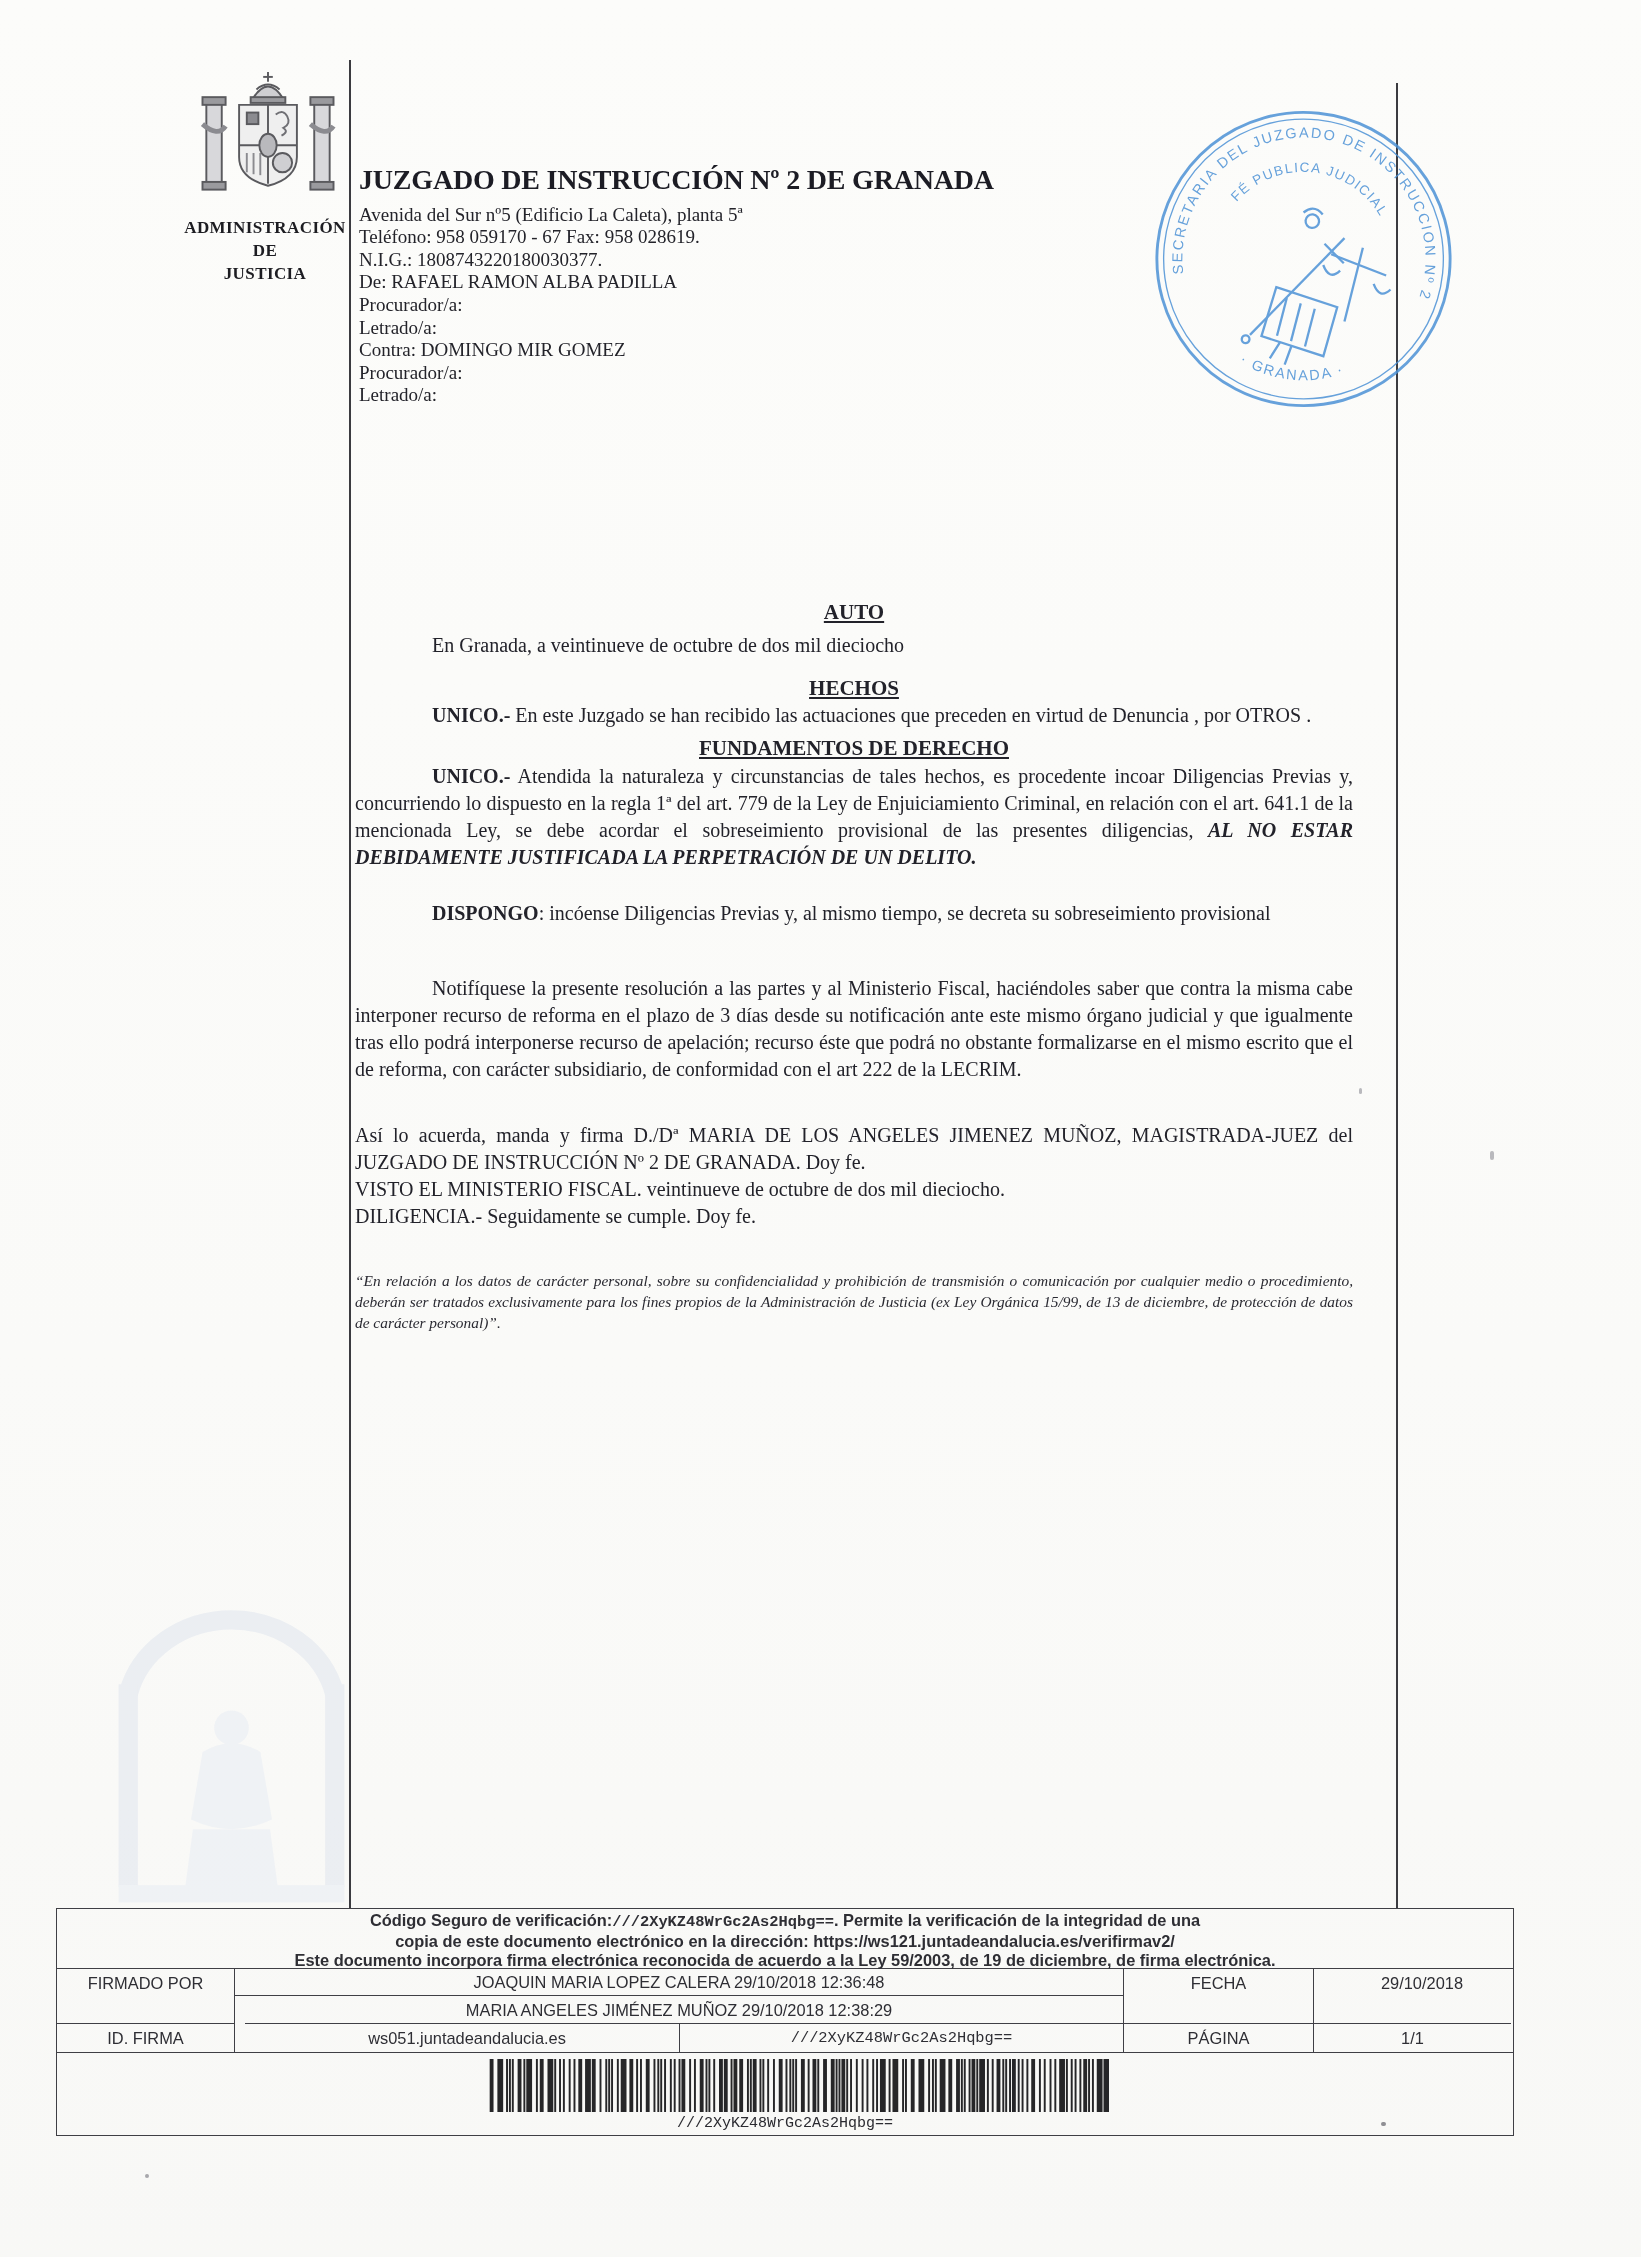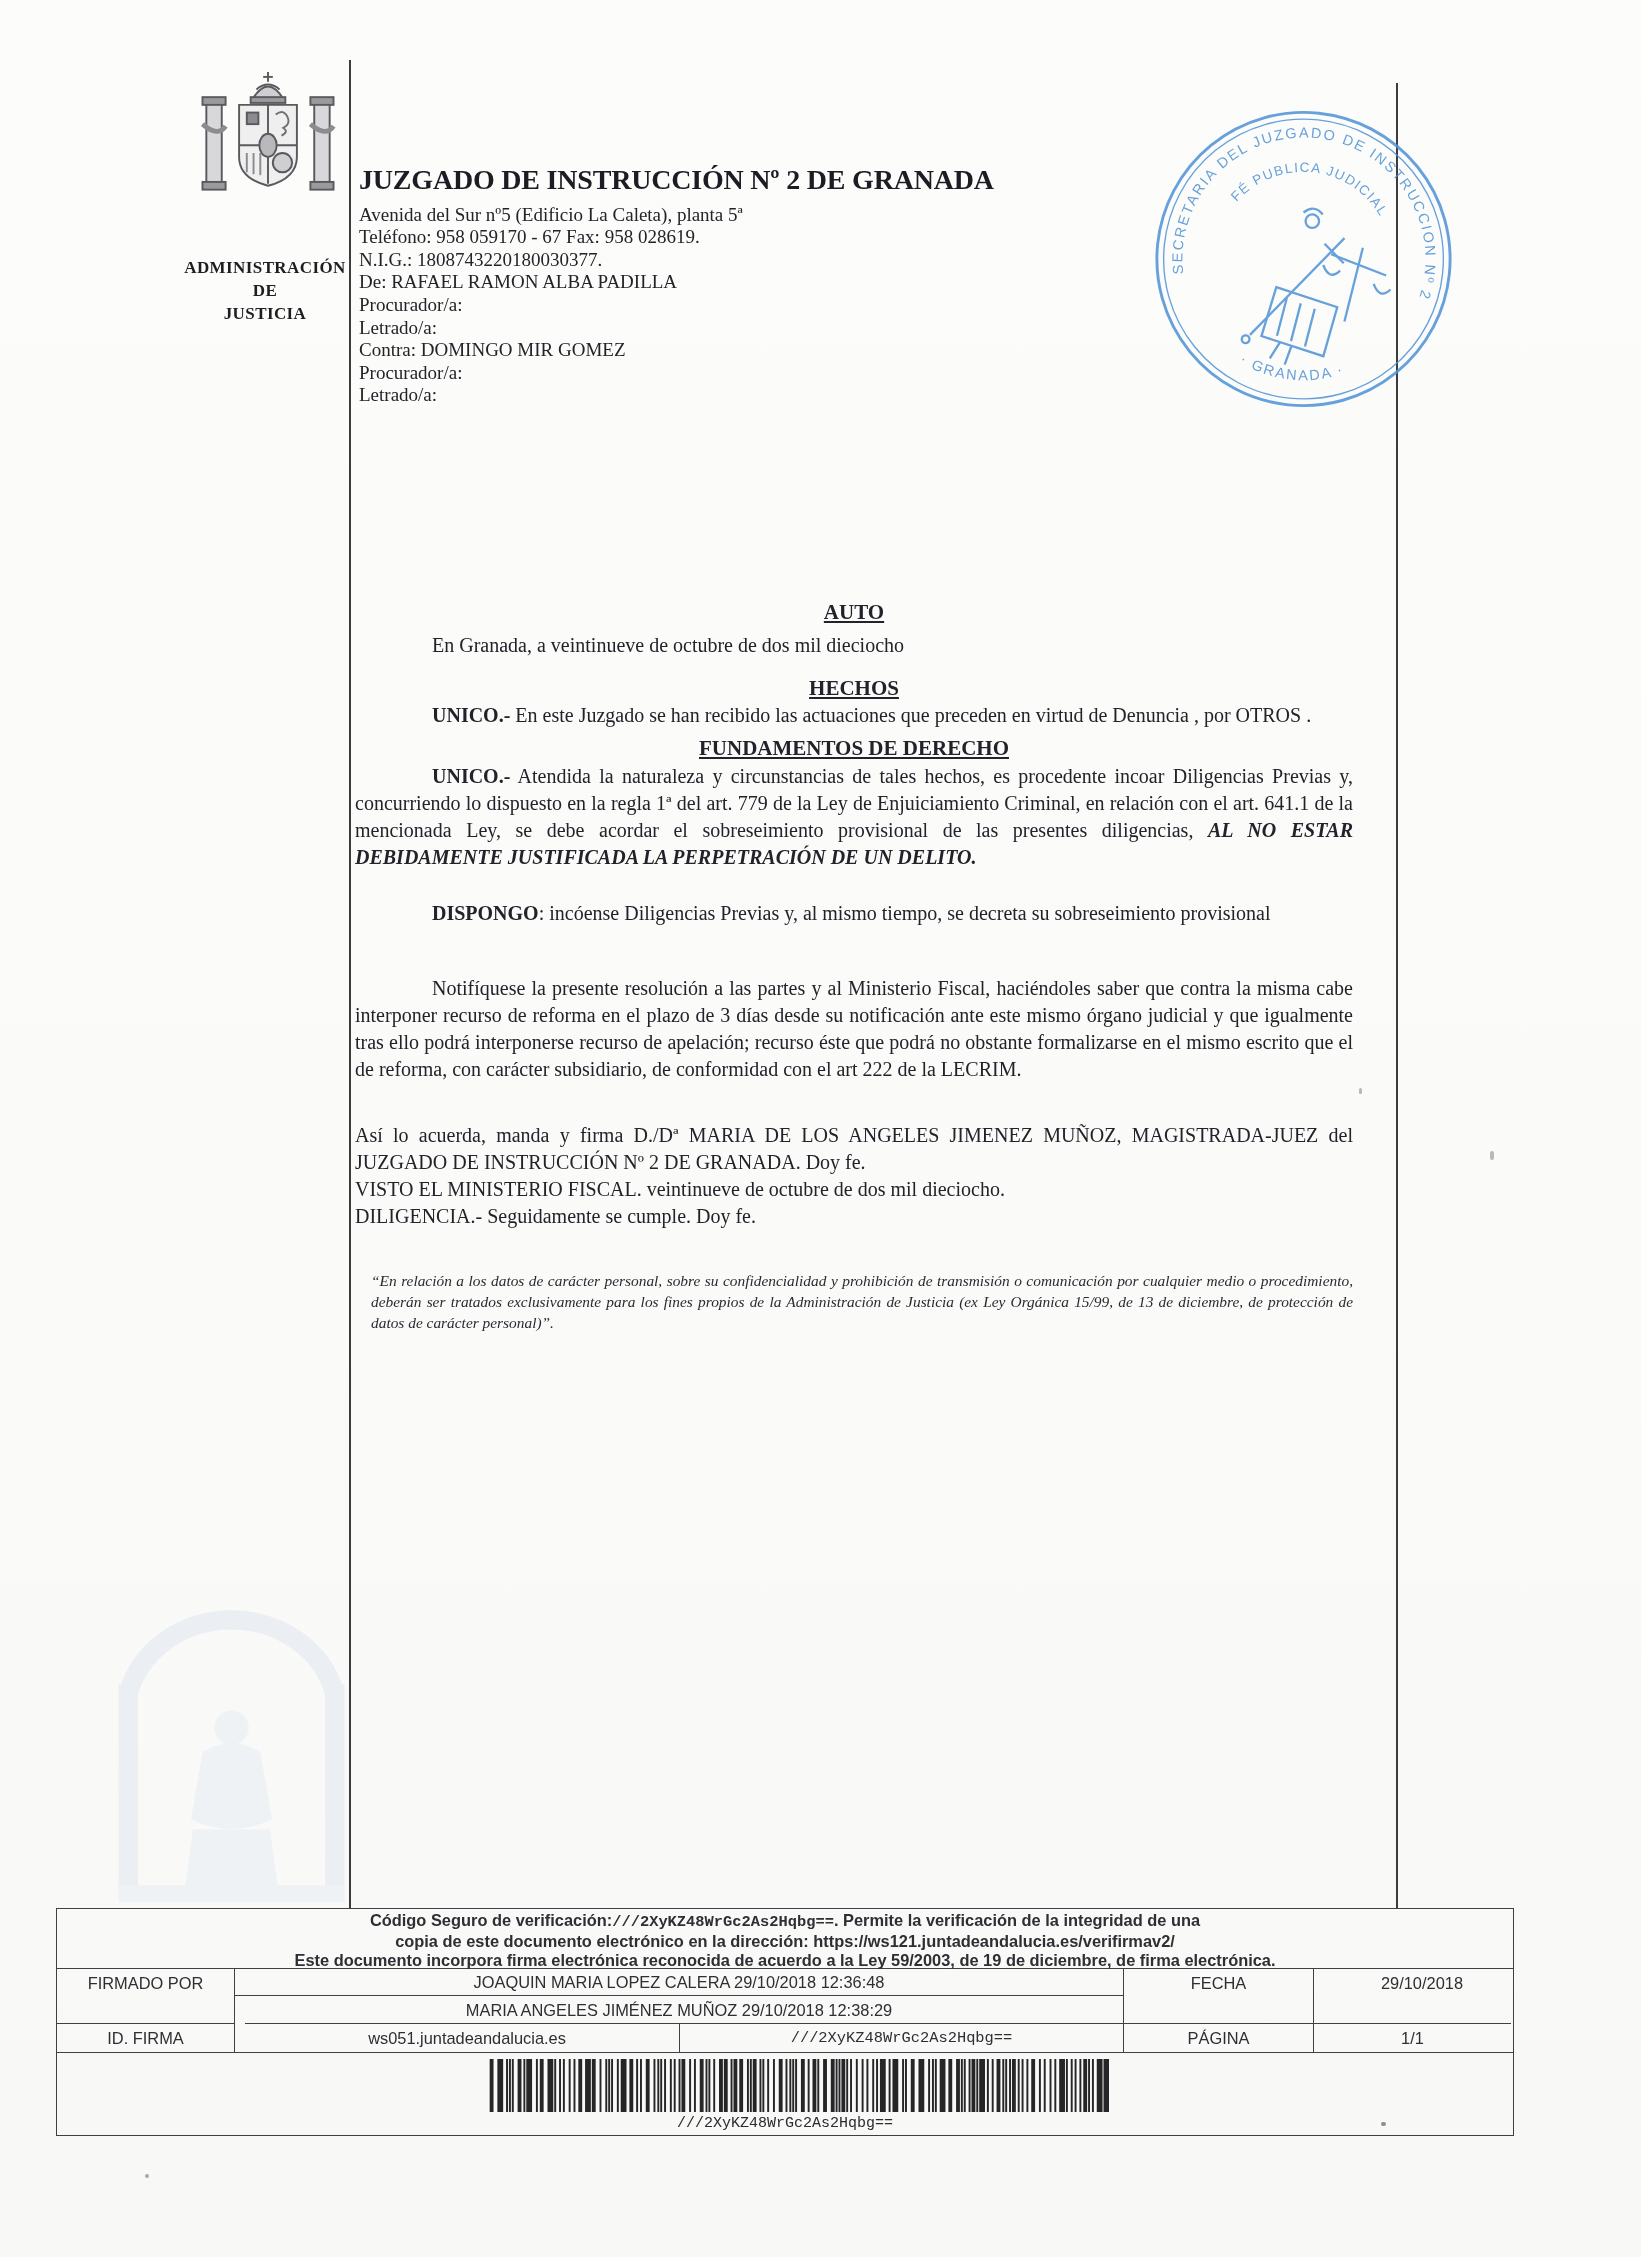--- a/index.html
+++ b/index.html
@@ -3,21 +3,21 @@
 <meta charset="utf-8">
 <style>
   html,body{margin:0;padding:0;}
   body{width:1641px;height:2257px;position:relative;background:#fbfbf9;
        font-family:"Liberation Serif","DejaVu Serif",serif;color:#23232a;overflow:hidden;}
   .page{position:absolute;inset:0;background:linear-gradient(180deg,#fcfcfa 0%,#fafaf8 60%,#f8f8f6 100%);}
 
   
   .arms{position:absolute;left:189px;top:68px;width:158px;height:145px;}
   .admin{position:absolute;left:154px;top:216px;width:222px;text-align:center;
-         font-weight:bold;font-size:17px;line-height:23px;letter-spacing:0.4px;color:#1d1d22;margin-top:40px;}
+         font-weight:bold;font-size:17px;line-height:23px;letter-spacing:0.4px;color:#1d1d22;}
 
   
   .rule-left{position:absolute;left:349px;top:60px;width:1.9px;height:1848px;background:#3b3b40;}
   .rule-right{position:absolute;left:1396px;top:83px;width:1.9px;height:1825px;background:#3b3b40;}
 
   
   .hdr{position:absolute;left:359px;top:164px;width:1004px;}
   .hdr .title{font-size:28px;font-weight:bold;letter-spacing:-0.2px;white-space:nowrap;color:#1c1c24;}
   .hdr .lines{margin-top:7.7px;font-size:19px;line-height:22.6px;color:#23232a;}
   b.lbl{font-weight:bold;}
@@ -168,21 +168,21 @@
     <p class="ind" style="margin-top:5.8px;">En Granada, a veintinueve de octubre de dos mil dieciocho</p>
     <p class="center-h" style="margin-top:16px;font-size:21px;"><span>HECHOS</span></p>
     <p class="just ind"><b>UNICO.-</b><span> En este Juzgado se han recibido las actuaciones que preceden en virtud de Denuncia , por OTROS  .</span></p>
     <p class="center-h" style="margin-top:5.8px;font-size:21px;"><span>FUNDAMENTOS DE DERECHO</span></p>
     <p class="just ind" style="margin-top:1.9px;"><b>UNICO.-</b><span> Atendida la naturaleza y circunstancias de tales hechos, es procedente incoar Diligencias Previas y, concurriendo lo dispuesto en la regla 1ª del art. 779 de la Ley de Enjuiciamiento Criminal, en relación con el art. 641.1 de la mencionada Ley, se debe acordar el sobreseimiento provisional de las presentes diligencias, </span><span class="em-bi">AL NO ESTAR DEBIDAMENTE JUSTIFICADA LA PERPETRACIÓN DE UN DELITO.</span></p>
     <p class="just ind" style="margin-top:29px;"><b>DISPONGO</b><span>: incóense Diligencias Previas y, al mismo tiempo, se decreta su sobreseimiento provisional</span></p>
     <p class="just ind" style="margin-top:48px;">Notifíquese la presente resolución a las partes y al Ministerio Fiscal, haciéndoles saber que contra la misma cabe interponer recurso de reforma en el plazo de 3 días desde su notificación ante este mismo órgano judicial y que igualmente tras ello podrá interponerse recurso de apelación; recurso éste que podrá no obstante formalizarse en el mismo escrito que el de reforma, con carácter subsidiario, de conformidad con el art 222 de la LECRIM.</p>
     <p class="just" style="margin-top:39px;">Así lo acuerda, manda y firma D./Dª MARIA DE LOS ANGELES JIMENEZ MUÑOZ, MAGISTRADA-JUEZ del JUZGADO DE INSTRUCCIÓN Nº 2 DE GRANADA. Doy fe.</p>
     <p>VISTO EL MINISTERIO FISCAL. veintinueve de octubre de dos mil dieciocho.</p>
     <p>DILIGENCIA.- Seguidamente se cumple. Doy fe.</p>
-    <p class="disclaimer" style="margin-top:40px;margin-left:16px;">“En relación a los datos de carácter personal, sobre su confidencialidad y prohibición de transmisión o comunicación por cualquier medio o procedimiento, deberán ser tratados exclusivamente para los fines propios de la Administración de Justicia (ex Ley Orgánica 15/99, de 13 de diciembre, de protección de datos de carácter personal)”.</p>
+    <p class="disclaimer" style="margin-top:40px;">“En relación a los datos de carácter personal, sobre su confidencialidad y prohibición de transmisión o comunicación por cualquier medio o procedimiento, deberán ser tratados exclusivamente para los fines propios de la Administración de Justicia (ex Ley Orgánica 15/99, de 13 de diciembre, de protección de datos de carácter personal)”.</p>
   </div>
 
   <div class="ftab">
     <div class="fhead">
       <div><span>Código Seguro de verificación:</span><span class="mono">///2XyKZ48WrGc2As2Hqbg==</span><span>. Permite la verificación de la integridad de una</span></div>
       <div>copia de este documento electrónico en la dirección: https://ws121.juntadeandalucia.es/verifirmav2/</div>
       <div>Este documento incorpora firma electrónica reconocida de acuerdo a la Ley 59/2003, de 19 de diciembre, de firma electrónica.</div>
     </div>
 
     <div class="cell" style="left:0;top:60px;width:178px;height:54px;border-right:1.9px solid #3f3f45;align-items:flex-start;padding-top:4.8px;">

